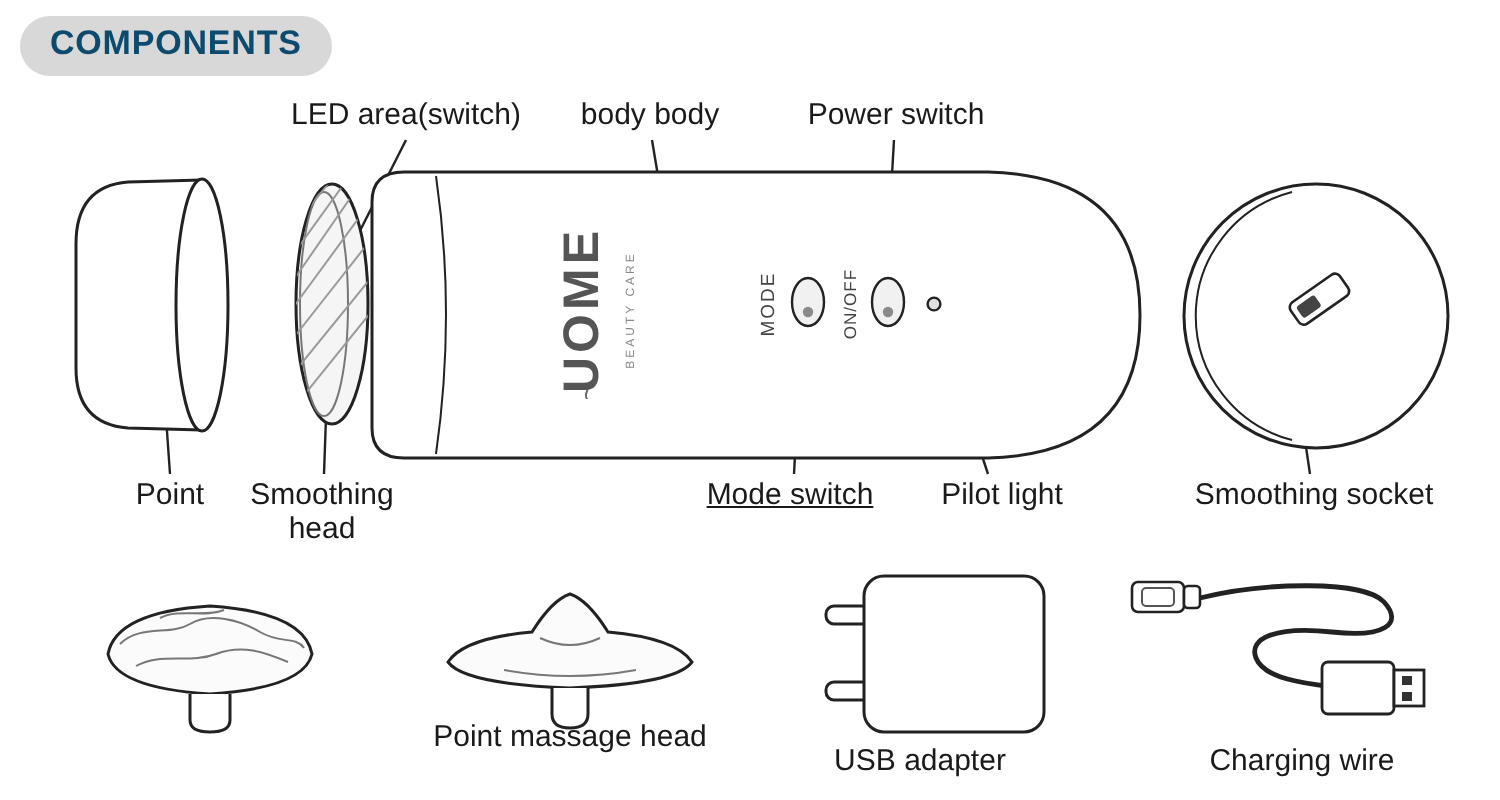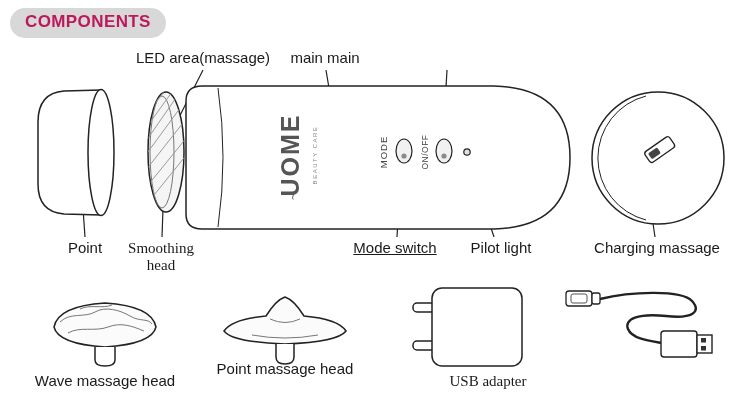--- a/index.html
+++ b/index.html
@@ -1,21 +1,21 @@
 <!DOCTYPE html>
 <html><head>
 <meta charset="utf-8">
 <style>
   html,body{margin:0;padding:0;background:#fff;}
   .stage{
     position:relative;width:750px;height:400px;background:#ffffff;
     font-family:"Liberation Sans", sans-serif;overflow:hidden;
   }
   .badge{
-    position:absolute;left:10px;top:8px;background:#d8d8d8;color:#be185d;
+    position:absolute;left:10px;top:8px;background:#d8d8d8;color:#0c4a6e;
     font-weight:700;font-size:17px;letter-spacing:.4px;
     padding:4px 15px 6px;border-radius:17px;
   }
   .lbl{
     position:absolute;transform:translateX(-50%);
     font-size:15px;color:#1a1a1a;white-space:nowrap;text-align:center;line-height:1.1;
   }
   .lbl.wrap{white-space:normal;width:94px;}
   svg{position:absolute;left:0;top:0;}
 </style>
@@ -121,26 +121,27 @@
       <path d="M 600,299 C 632,291 682,290 692,301 C 702,312 692,319 666,316 C 638,313 624,319 628,329 C 632,339 650,341 662,343" fill="none" stroke="#222" stroke-width="2.4"></path>
       <rect x="661" y="331" width="36" height="26" rx="3" fill="#ffffff" stroke="#222" stroke-width="1.4"></rect>
       <rect x="697" y="335" width="15" height="18" fill="#ffffff" stroke="#222" stroke-width="1.4"></rect>
       <rect x="701" y="338" width="5" height="4.5" fill="#333"></rect>
       <rect x="701" y="346" width="5" height="4.5" fill="#333"></rect>
     </g>
   </svg>
 
   <div class="badge">COMPONENTS</div>
 
-  <div class="lbl" style="left:203px;top:50px;">LED area(massage)</div>
-  <div class="lbl" style="left:325px;top:50px;">main main</div>
+  <div class="lbl" style="left:203px;top:50px;">LED area(switch)</div>
+  <div class="lbl" style="left:325px;top:50px;">body body</div>
+  <div class="lbl" style="left:448px;top:50px;">Power switch</div>
 
   <div class="lbl" style="left:85px;top:240px;">Point</div>
-  <div class="lbl wrap" style="left:161px;top:240px;font-family:Liberation Serif, serif;">Smoothing head</div>
+  <div class="lbl wrap" style="left:161px;top:240px;">Smoothing head</div>
   <div class="lbl" style="left:395px;top:240px;text-decoration:underline;">Mode switch</div>
   <div class="lbl" style="left:501px;top:240px;">Pilot light</div>
-  <div class="lbl" style="left:657px;top:240px;">Charging massage</div>
+  <div class="lbl" style="left:657px;top:240px;">Smoothing socket</div>
 
-  <div class="lbl" style="left:105px;top:373px;">Wave massage head</div>
   <div class="lbl" style="left:285px;top:361px;">Point massage head</div>
-  <div class="lbl" style="left:488px;top:373px;font-family:Liberation Serif, serif;">USB adapter</div>
+  <div class="lbl" style="left:460px;top:373px;">USB adapter</div>
+  <div class="lbl" style="left:651px;top:373px;">Charging wire</div>
 
 </div>
 
 </body></html>

